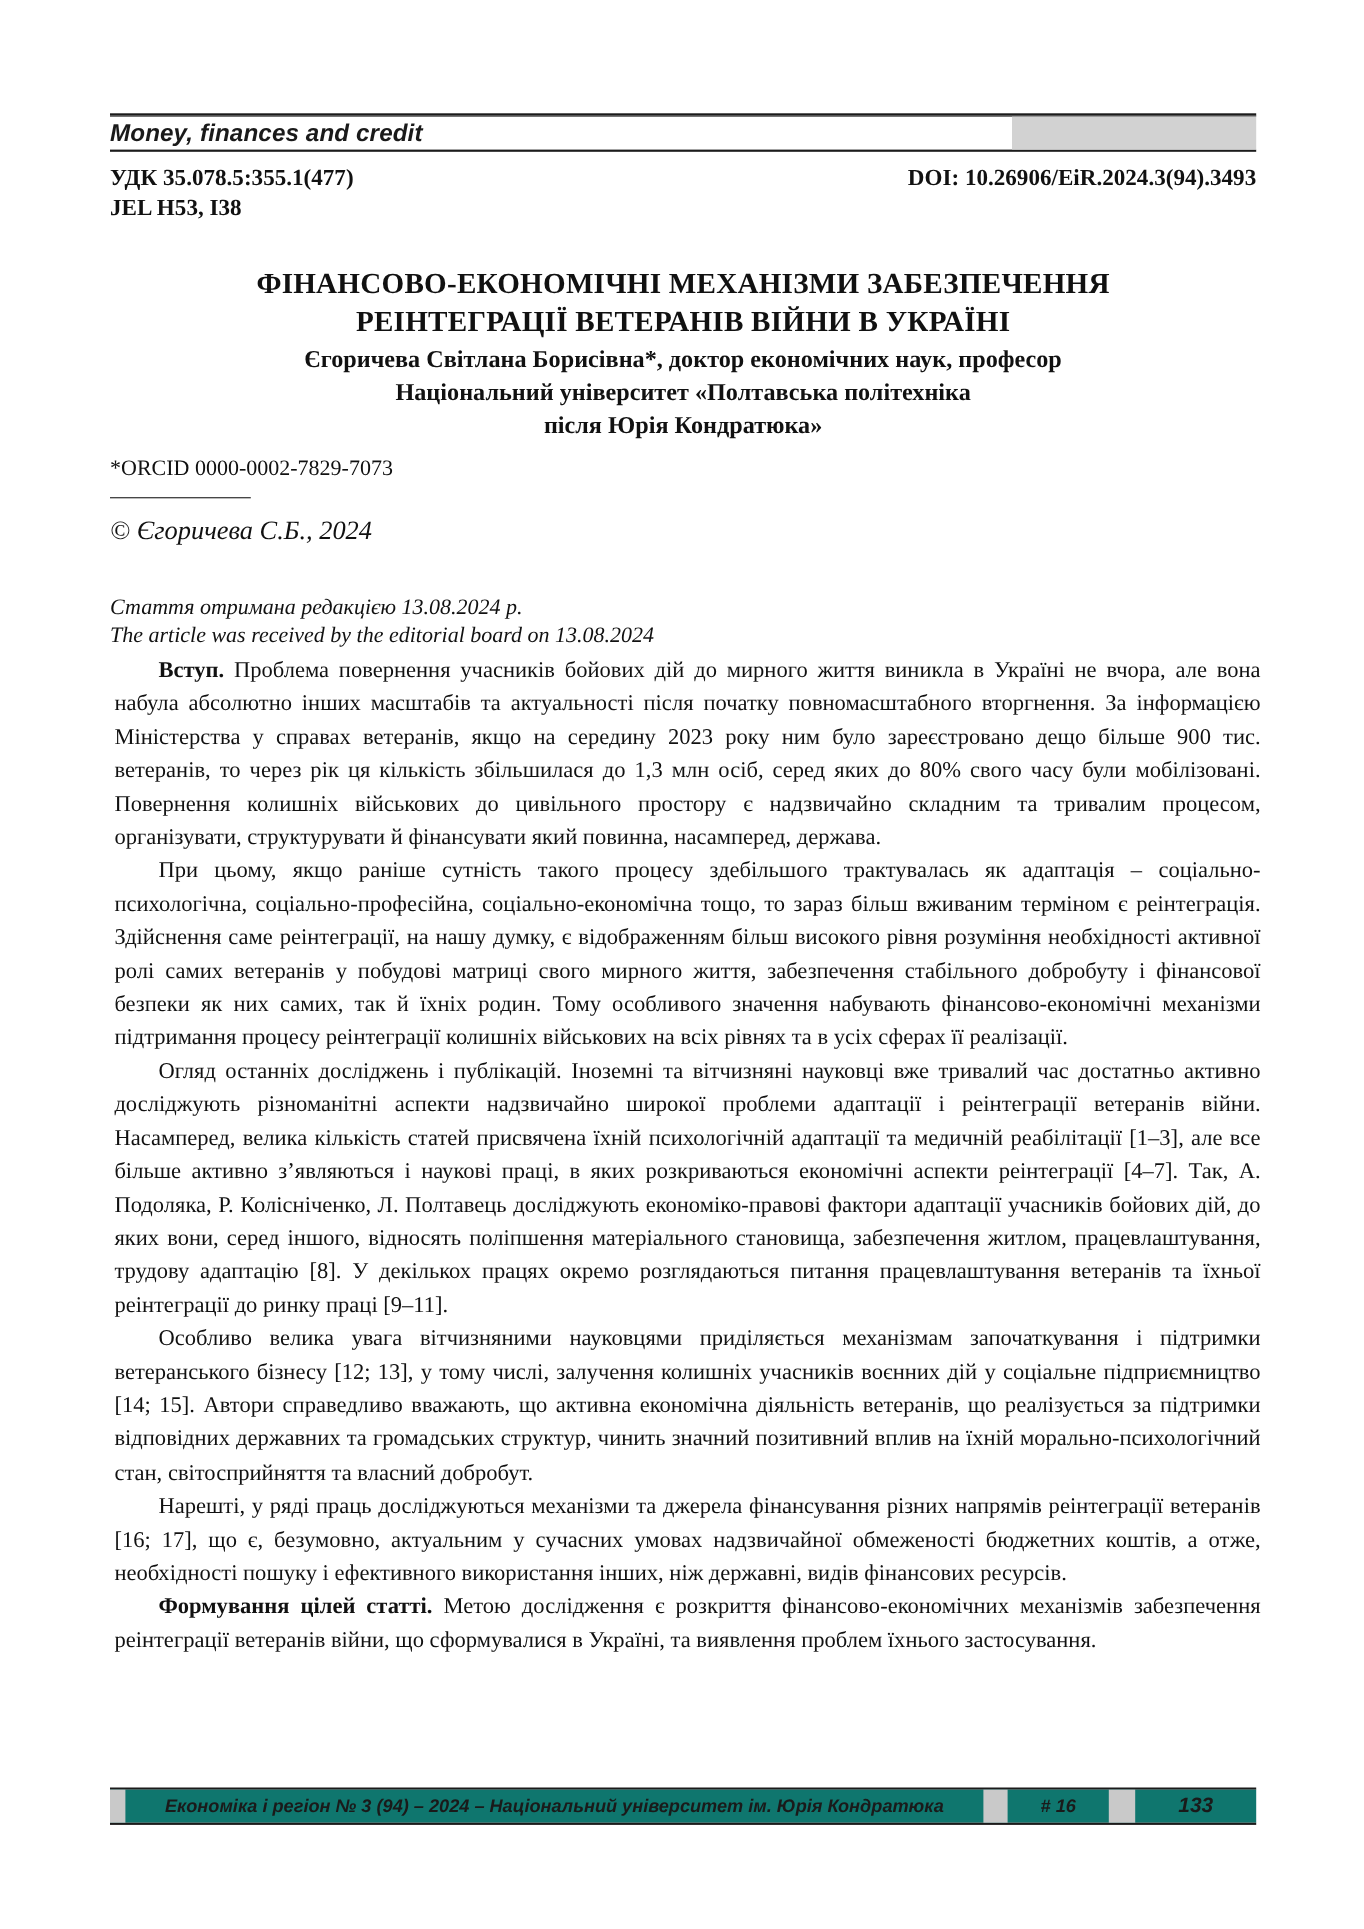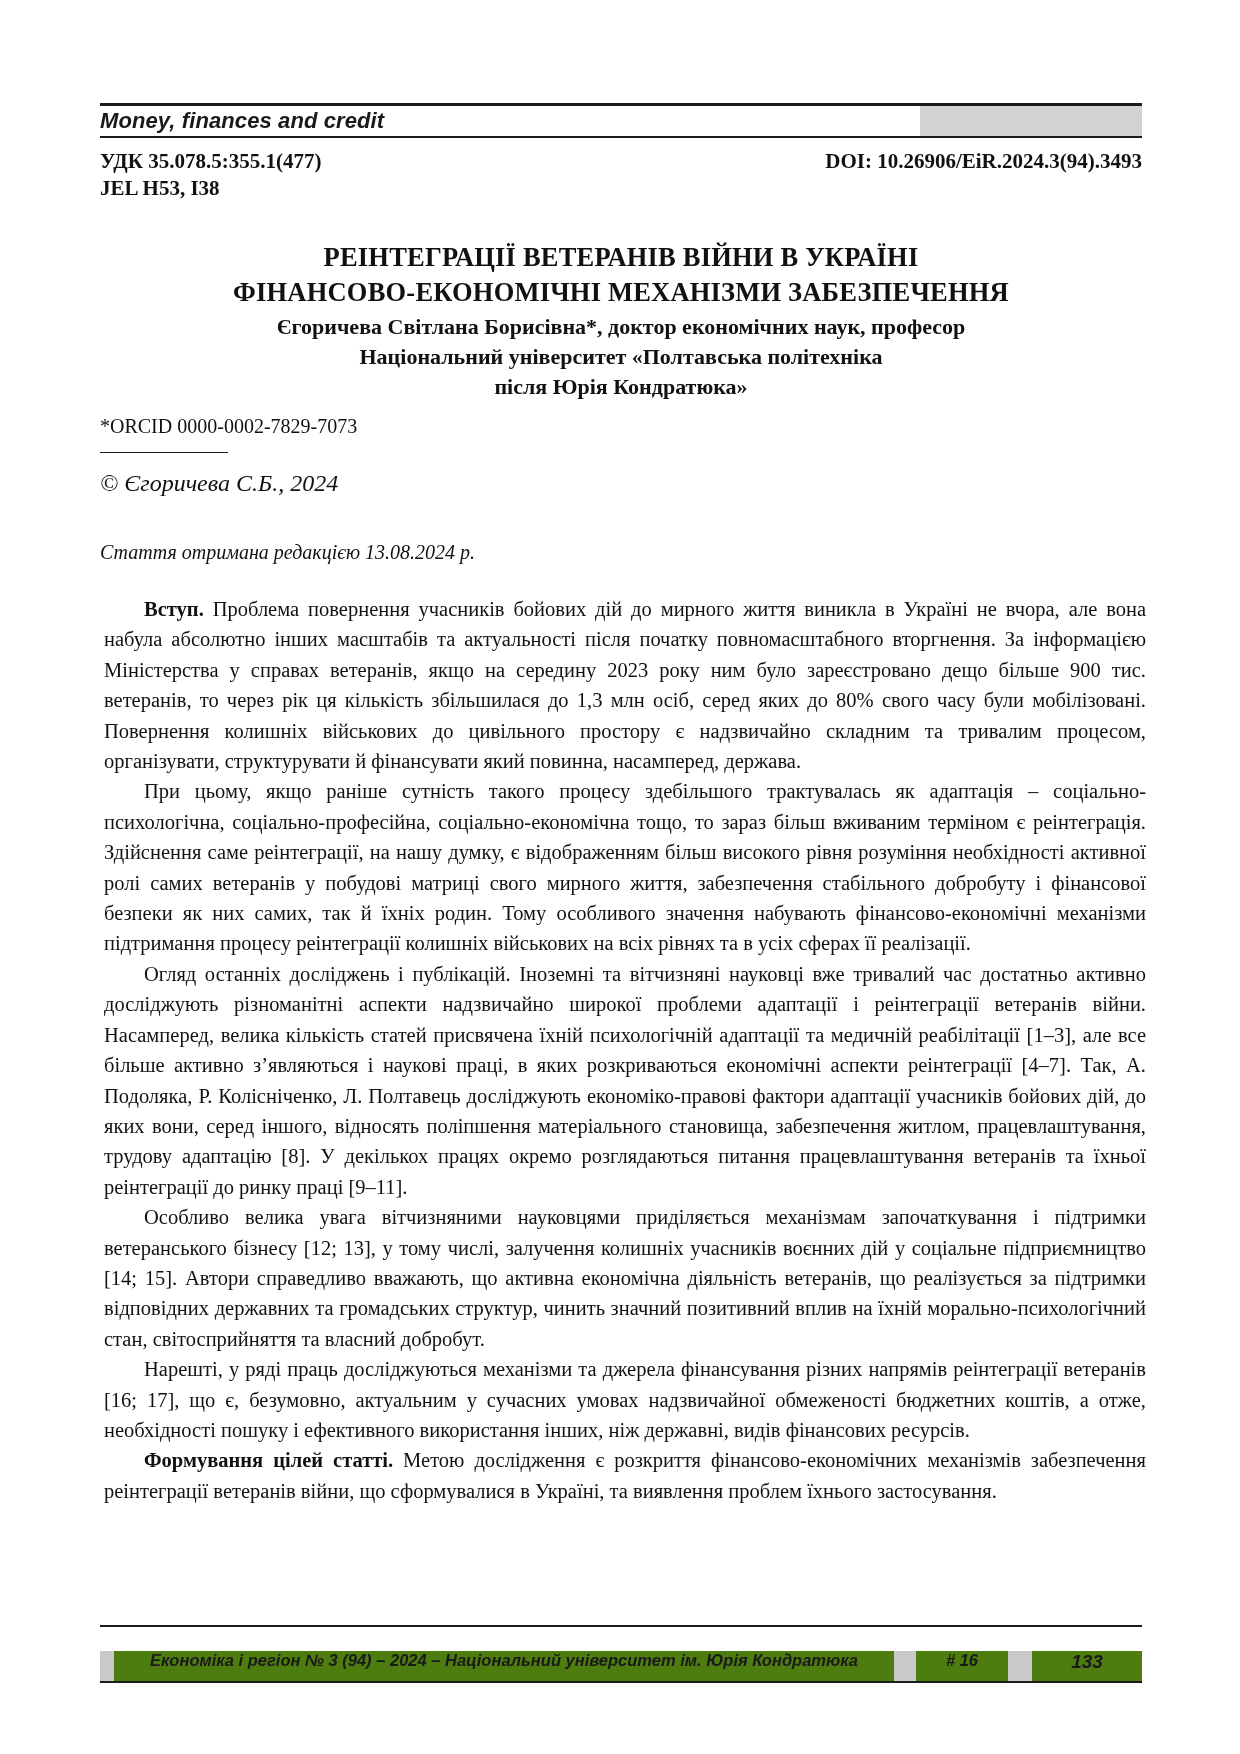--- a/index.html
+++ b/index.html
@@ -180,24 +180,23 @@
     top: 1625px;
     width: 1042px;
   }
   .footer-rule-top {
     border-top: 2px solid #1b1b1b;
     height: 0;
     width: 100%;
   }
   .footer-bar {
     display: flex;
-    align-items: flex-start;
-    height: 30px;
-    background: #4d7c0f;
-    margin-top: 24px;
+    align-items: center;
+    height: 30px;
+    background: #0f766e;
   }
   .footer-pad-left {
     flex: 0 0 14px;
     background: #c9c9c9;
     height: 30px;
   }
   .footer-title {
     flex: 0 0 780px;
     text-align: center;
     font-family: "Liberation Sans", "DejaVu Sans", sans-serif;
@@ -258,37 +257,38 @@
 
   <div class="meta">
     <div class="meta-row">
       <span class="meta-udk">УДК 35.078.5:355.1(477)</span>
       <span class="meta-doi">DOI: 10.26906/EiR.2024.3(94).3493</span>
     </div>
     <span class="meta-jel">JEL H53, I38</span>
   </div>
 
   <h1 class="title">
+    <span class="title-line">ФІНАНСОВО-ЕКОНОМІЧНІ МЕХАНІЗМИ ЗАБЕЗПЕЧЕННЯ</span>
     <span class="title-line">РЕІНТЕГРАЦІЇ ВЕТЕРАНІВ ВІЙНИ В УКРАЇНІ</span>
-    <span class="title-line">ФІНАНСОВО-ЕКОНОМІЧНІ МЕХАНІЗМИ ЗАБЕЗПЕЧЕННЯ</span>
   </h1>
 
   <div class="authors">
     <span class="authors-line">Єгоричева Світлана Борисівна*, доктор економічних наук, професор</span>
     <span class="authors-line">Національний університет «Полтавська політехніка</span>
     <span class="authors-line">після Юрія Кондратюка»</span>
   </div>
 
   <div class="orcid">*ORCID 0000-0002-7829-7073</div>
 
   <div class="copyright-rule"></div>
   <div class="copyright">© Єгоричева С.Б., 2024</div>
 
   <div class="received">
     <span class="received-line">Стаття отримана редакцією 13.08.2024 р.</span>
+    <span class="received-line">The article was received by the editorial board on 13.08.2024</span>
   </div>
 
   <div class="body">
     <p><span class="lead">Вступ.</span><span> Проблема повернення учасників бойових дій до мирного життя виникла в Україні не вчора, але вона набула абсолютно інших масштабів та актуальності після початку повномасштабного вторгнення. За інформацією Міністерства у справах ветеранів, якщо на середину 2023 року ним було зареєстровано дещо більше 900 тис. ветеранів, то через рік ця кількість збільшилася до 1,3 млн осіб, серед яких до 80% свого часу були мобілізовані. Повернення колишніх військових до цивільного простору є надзвичайно складним та тривалим процесом, організувати, структурувати й фінансувати який повинна, насамперед, держава.</span></p>
     <p>При цьому, якщо раніше сутність такого процесу здебільшого трактувалась як адаптація – соціально-психологічна, соціально-професійна, соціально-економічна тощо, то зараз більш вживаним терміном є реінтеграція. Здійснення саме реінтеграції, на нашу думку, є відображенням більш високого рівня розуміння необхідності активної ролі самих ветеранів у побудові матриці свого мирного життя, забезпечення стабільного добробуту і фінансової безпеки як них самих, так й їхніх родин. Тому особливого значення набувають фінансово-економічні механізми підтримання процесу реінтеграції колишніх військових на всіх рівнях та в усіх сферах її реалізації.</p>
     <p>Огляд останніх досліджень і публікацій. Іноземні та вітчизняні науковці вже тривалий час достатньо активно досліджують різноманітні аспекти надзвичайно широкої проблеми адаптації і реінтеграції ветеранів війни. Насамперед, велика кількість статей присвячена їхній психологічній адаптації та медичній реабілітації [1–3], але все більше активно з’являються і наукові праці, в яких розкриваються економічні аспекти реінтеграції [4–7]. Так, А. Подоляка, Р. Колісніченко, Л. Полтавець досліджують економіко-правові фактори адаптації учасників бойових дій, до яких вони, серед іншого, відносять поліпшення матеріального становища, забезпечення житлом, працевлаштування, трудову адаптацію [8]. У декількох працях окремо розглядаються питання працевлаштування ветеранів та їхньої реінтеграції до ринку праці [9–11].</p>
     <p>Особливо велика увага вітчизняними науковцями приділяється механізмам започаткування і підтримки ветеранського бізнесу [12; 13], у тому числі, залучення колишніх учасників воєнних дій у соціальне підприємництво [14; 15]. Автори справедливо вважають, що активна економічна діяльність ветеранів, що реалізується за підтримки відповідних державних та громадських структур, чинить значний позитивний вплив на їхній морально-психологічний стан, світосприйняття та власний добробут.</p>
     <p>Нарешті, у ряді праць досліджуються механізми та джерела фінансування різних напрямів реінтеграції ветеранів [16; 17], що є, безумовно, актуальним у сучасних умовах надзвичайної обмеженості бюджетних коштів, а отже, необхідності пошуку і ефективного використання інших, ніж державні, видів фінансових ресурсів.</p>
     <p><span class="lead">Формування цілей статті.</span><span> Метою дослідження є розкриття фінансово-економічних механізмів забезпечення реінтеграції ветеранів війни, що сформувалися в Україні, та виявлення проблем їхнього застосування.</span></p>
   </div>

